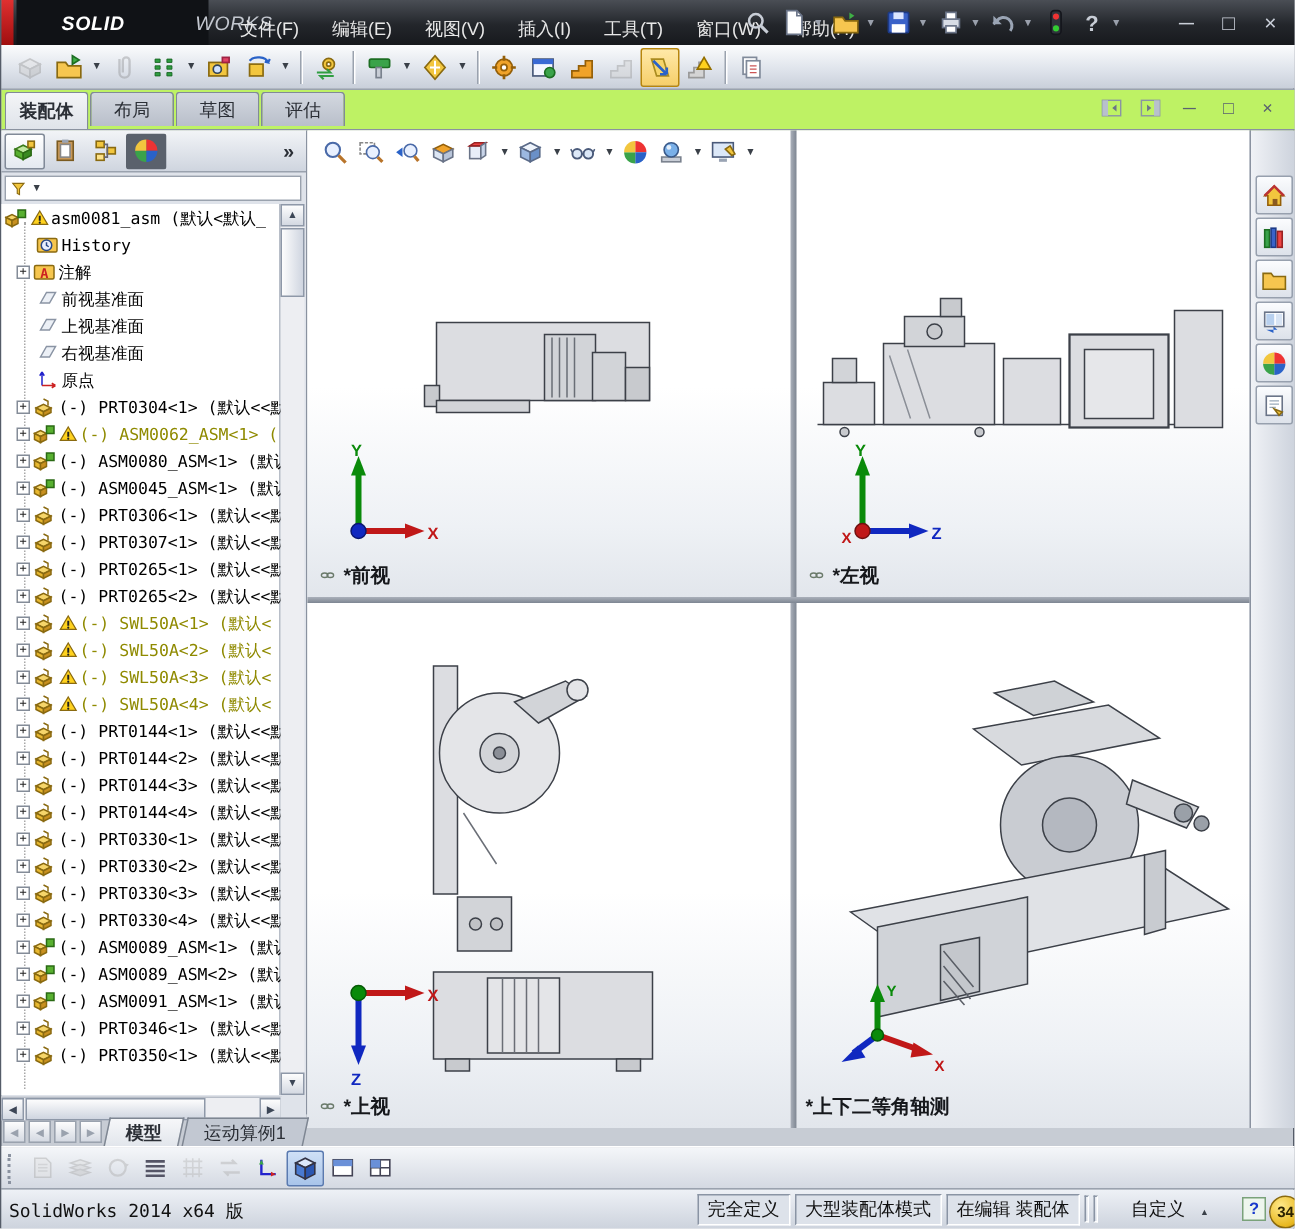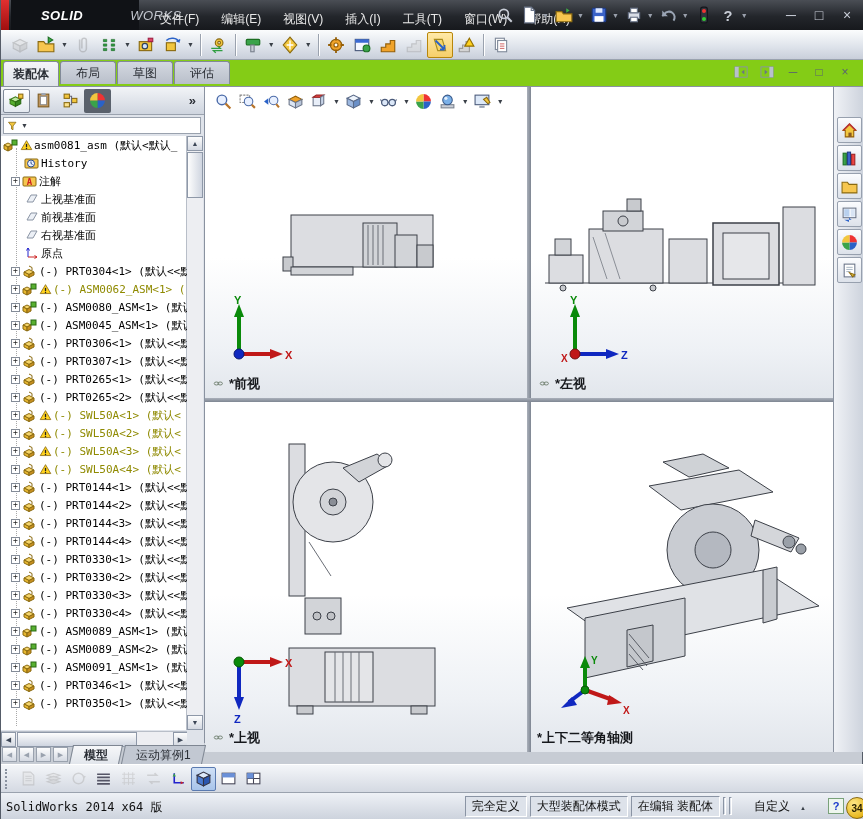--- a/index.html
+++ b/index.html
@@ -32,21 +32,21 @@
     background:linear-gradient(#fbfcfd,#dde2ea 60%,#c9cfda); border-bottom:1px solid #9aa2ae;
     display:flex; align-items:center; padding-left:6px; }
   .tbtn { width:26px; height:26px; display:flex; align-items:center; justify-content:center; border:1px solid transparent; border-radius:2px; }
   .tbtn svg { width:18px; height:18px; }
   .tbtn.disabled { opacity:.45; filter:grayscale(85%); }
   .tbtn.pressed { background:linear-gradient(#ffe9a8,#f6cf6a); border-color:#b8860b; }
   .dd { font-size:7px; color:#3a4048; margin:0 2px; }
   .sep { width:1px; height:22px; background:#9aa2ae; margin:0 4px; box-shadow:1px 0 0 #fff; }
 
   
-  #tabrow { position:absolute; left:0; top:60px; width:863px; height:27px; background:#84cc16; border-bottom:1px solid #8a92a0; }
+  #tabrow { position:absolute; left:0; top:60px; width:863px; height:27px; background:#bef264; border-bottom:1px solid #8a92a0; }
   #cmdtabs { position:absolute; left:2px; bottom:0; display:flex; }
   .ctab { width:56px; text-align:center; line-height:22px; height:23px; margin-right:1px;
     background:linear-gradient(#d3d8e0,#b9bfca); border:1px solid #818a98; border-bottom:none;
     border-radius:3px 3px 0 0; color:#2b2f36; cursor:default; }
   .ctab.active { background:linear-gradient(#f4f5f7,#dfe3ea); font-weight:bold; height:25px; line-height:24px; }
   #mdictrl { position:absolute; right:10px; top:4px; display:flex; align-items:center; gap:8px; }
   #mdictrl .mbtn { width:18px; height:16px; display:flex; align-items:center; justify-content:center; color:#5a6270; font-size:12px; }
   #mdictrl .mbtn svg { width:15px; height:15px; }
 
   
@@ -509,28 +509,28 @@
               <rect x="1" y="4" width="13" height="9" rx="1" fill="#f6c64f" stroke="#8a6a10"></rect>
               <text x="7.5" y="12" font-size="9" font-weight="bold" text-anchor="middle" fill="#cc2222">A</text>
             </svg></span>
           <span class="tlabel">注解</span>
         </div>
         <div class="trow">
           <span class="noexp"></span>
           <span class="ticon"><svg viewBox="0 0 16 16" width="16" height="16">
               <path d="M3 11l4-7h6l-4 7z" fill="#dfe6f0" fill-opacity=".6" stroke="#8a94a4"></path>
             </svg></span>
+          <span class="tlabel">前视基准面</span>
+        </div>
+        <div class="trow">
+          <span class="noexp"></span>
+          <span class="ticon"><svg viewBox="0 0 16 16" width="16" height="16">
+              <path d="M3 11l4-7h6l-4 7z" fill="#dfe6f0" fill-opacity=".6" stroke="#8a94a4"></path>
+            </svg></span>
           <span class="tlabel">上视基准面</span>
-        </div>
-        <div class="trow">
-          <span class="noexp"></span>
-          <span class="ticon"><svg viewBox="0 0 16 16" width="16" height="16">
-              <path d="M3 11l4-7h6l-4 7z" fill="#dfe6f0" fill-opacity=".6" stroke="#8a94a4"></path>
-            </svg></span>
-          <span class="tlabel">前视基准面</span>
         </div>
         <div class="trow">
           <span class="noexp"></span>
           <span class="ticon"><svg viewBox="0 0 16 16" width="16" height="16">
               <path d="M3 11l4-7h6l-4 7z" fill="#dfe6f0" fill-opacity=".6" stroke="#8a94a4"></path>
             </svg></span>
           <span class="tlabel">右视基准面</span>
         </div>
         <div class="trow">
           <span class="noexp"></span>

